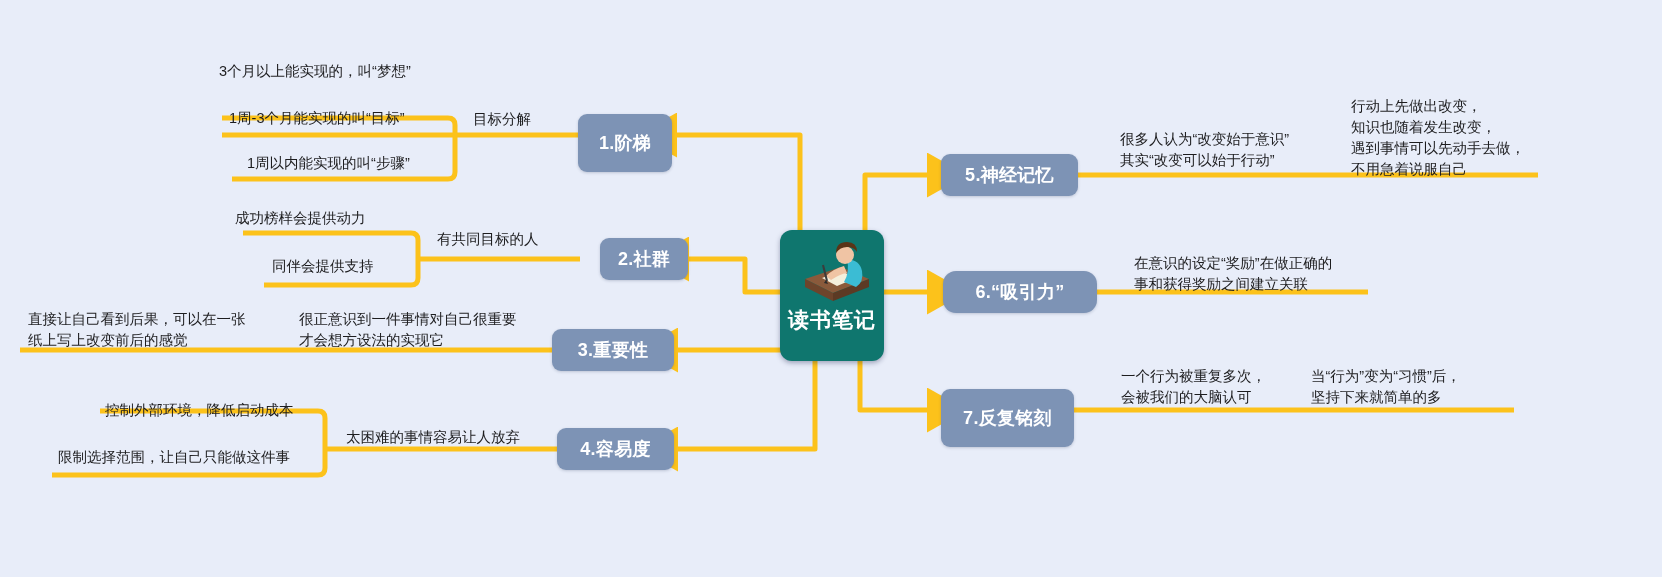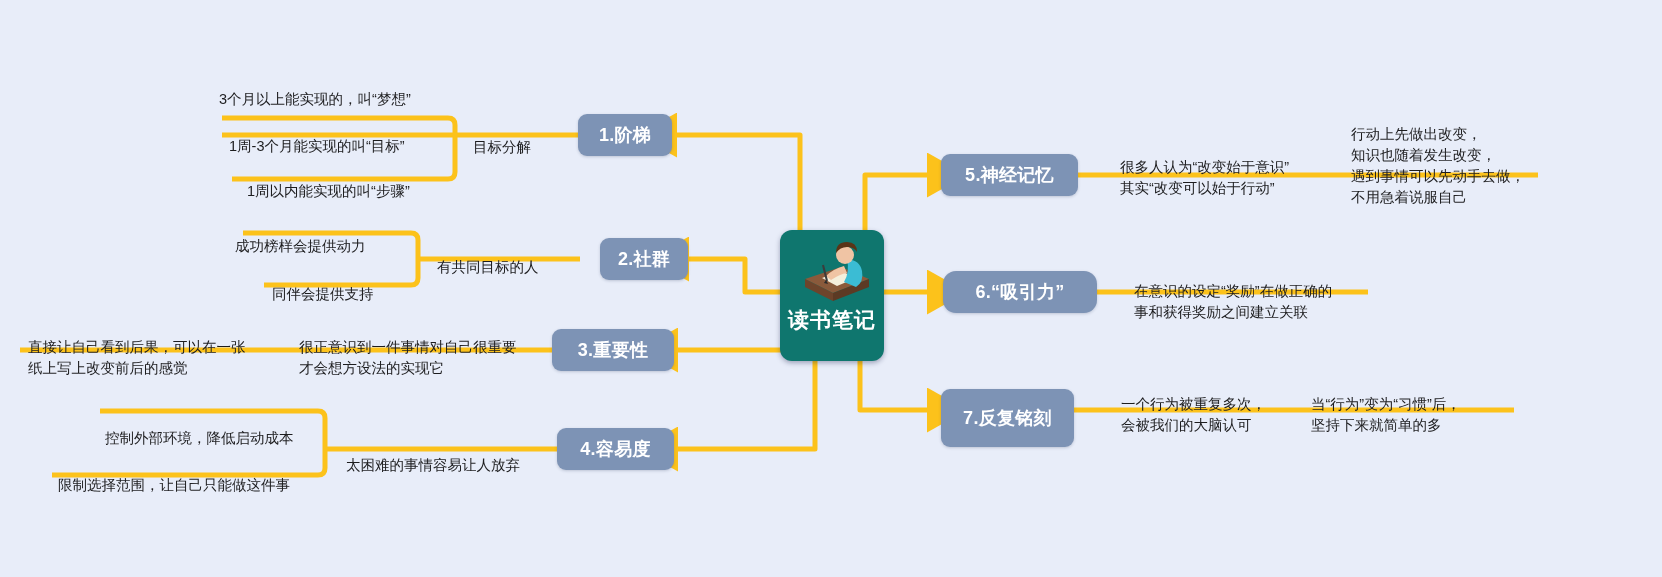--- a/index.html
+++ b/index.html
@@ -75,21 +75,21 @@
   }
 
   
   .txt {
     position: absolute;
     color: #1d1d1f;
     font-size: 14.5px;
     line-height: 1.45;
     white-space: pre-line;
   }
-  .txt.left-al { text-align: left; margin-top: 28px; }
+  .txt.left-al { text-align: left; }
 </style>
 </head>
 <body>
 
 <div id="canvas">
 
   <svg id="wires" viewBox="0 0 1662 577" width="1662" height="577">
     <defs>
       <marker id="arw" markerWidth="9" markerHeight="9" refX="1" refY="4.5" orient="auto" markerUnits="strokeWidth">
         <path d="M0,0 L0,9 L8,4.5 z" fill="#fcc21b"></path>
@@ -145,21 +145,21 @@
       <circle cx="56" cy="16" r="9" fill="#f0c4a4"></circle>
 
       <path d="M47,14 q0,-11 11,-11 q10,0 10,10 q-3,-5 -10,-5 q-7,0 -11,6 z" fill="#5a3417"></path>
 
       <path d="M34,26 L38,42" stroke="#3c3c3c" stroke-width="2" fill="none"></path>
       <polygon points="37,41 39,45 35,44" fill="#2a2a2a"></polygon>
     </svg>
     <div class="center-title">读书笔记</div>
   </div>
 
-  <div class="branch" style="left:578px; top:114px; width:94px; height:42px;">
+  <div class="branch" style="left:578px; top:114px; width:94px; height:58px;">
     <span>1.阶梯</span>
   </div>
 
   <div class="branch" style="left:600px; top:238px; width:88px; height:42px;">
     <span>2.社群</span>
   </div>
 
   <div class="branch" style="left:552px; top:329px; width:122px; height:42px;">
     <span>3.重要性</span>
   </div>

